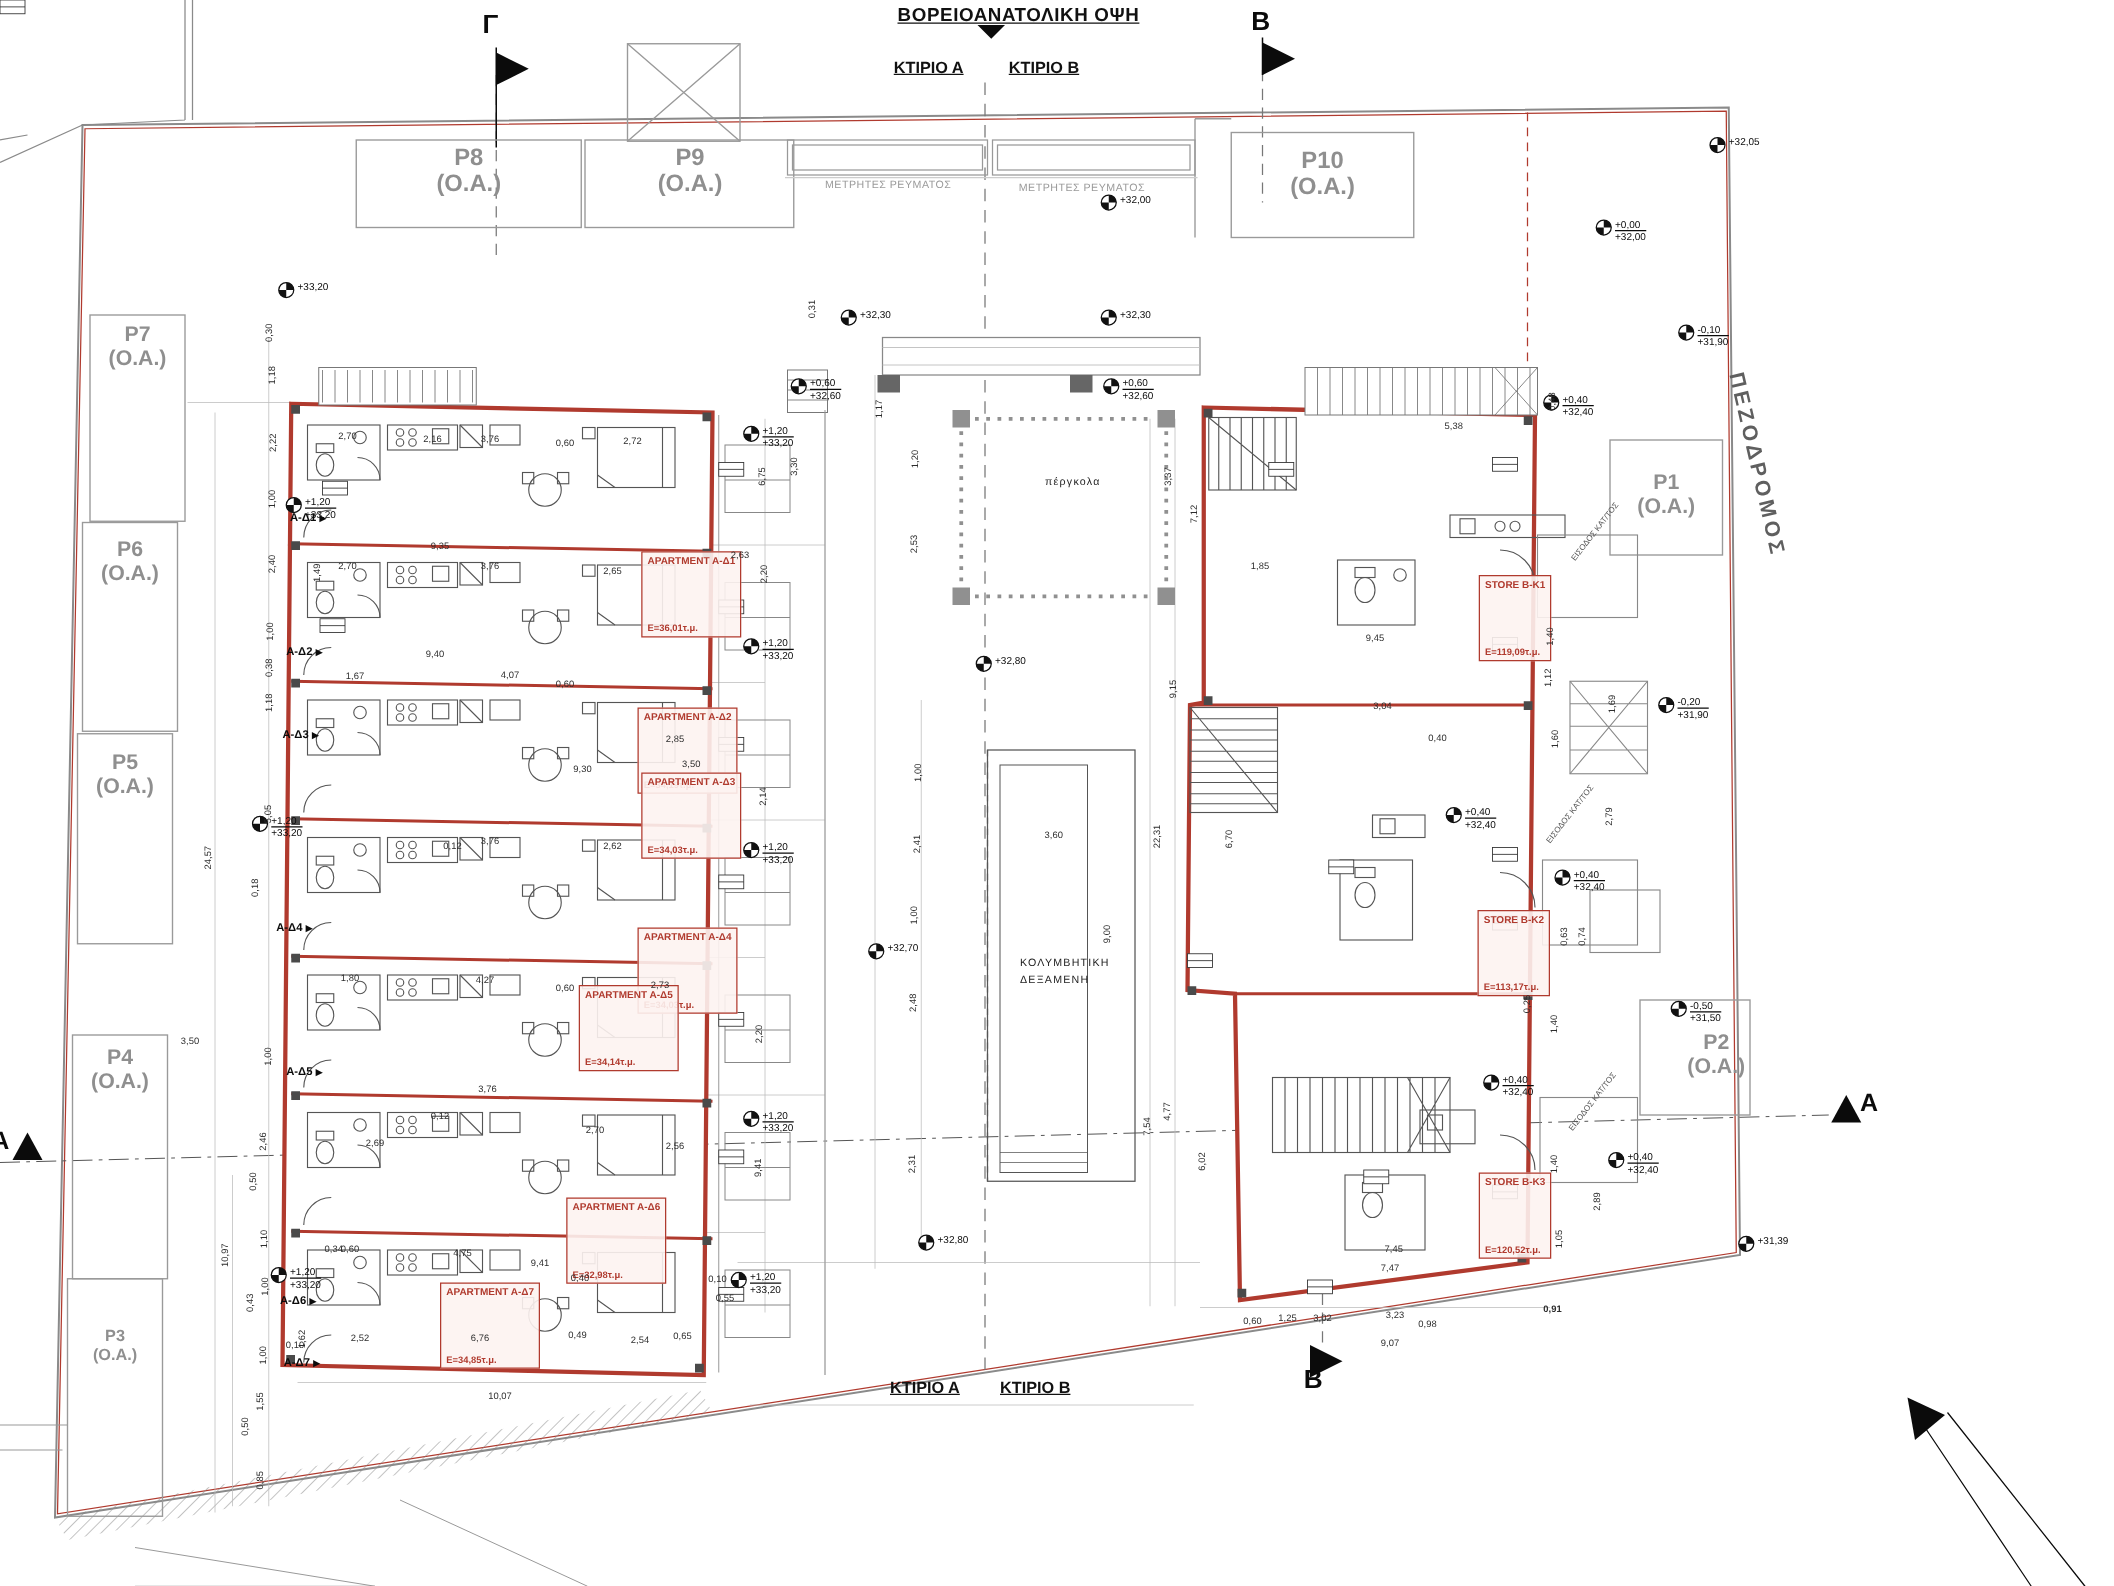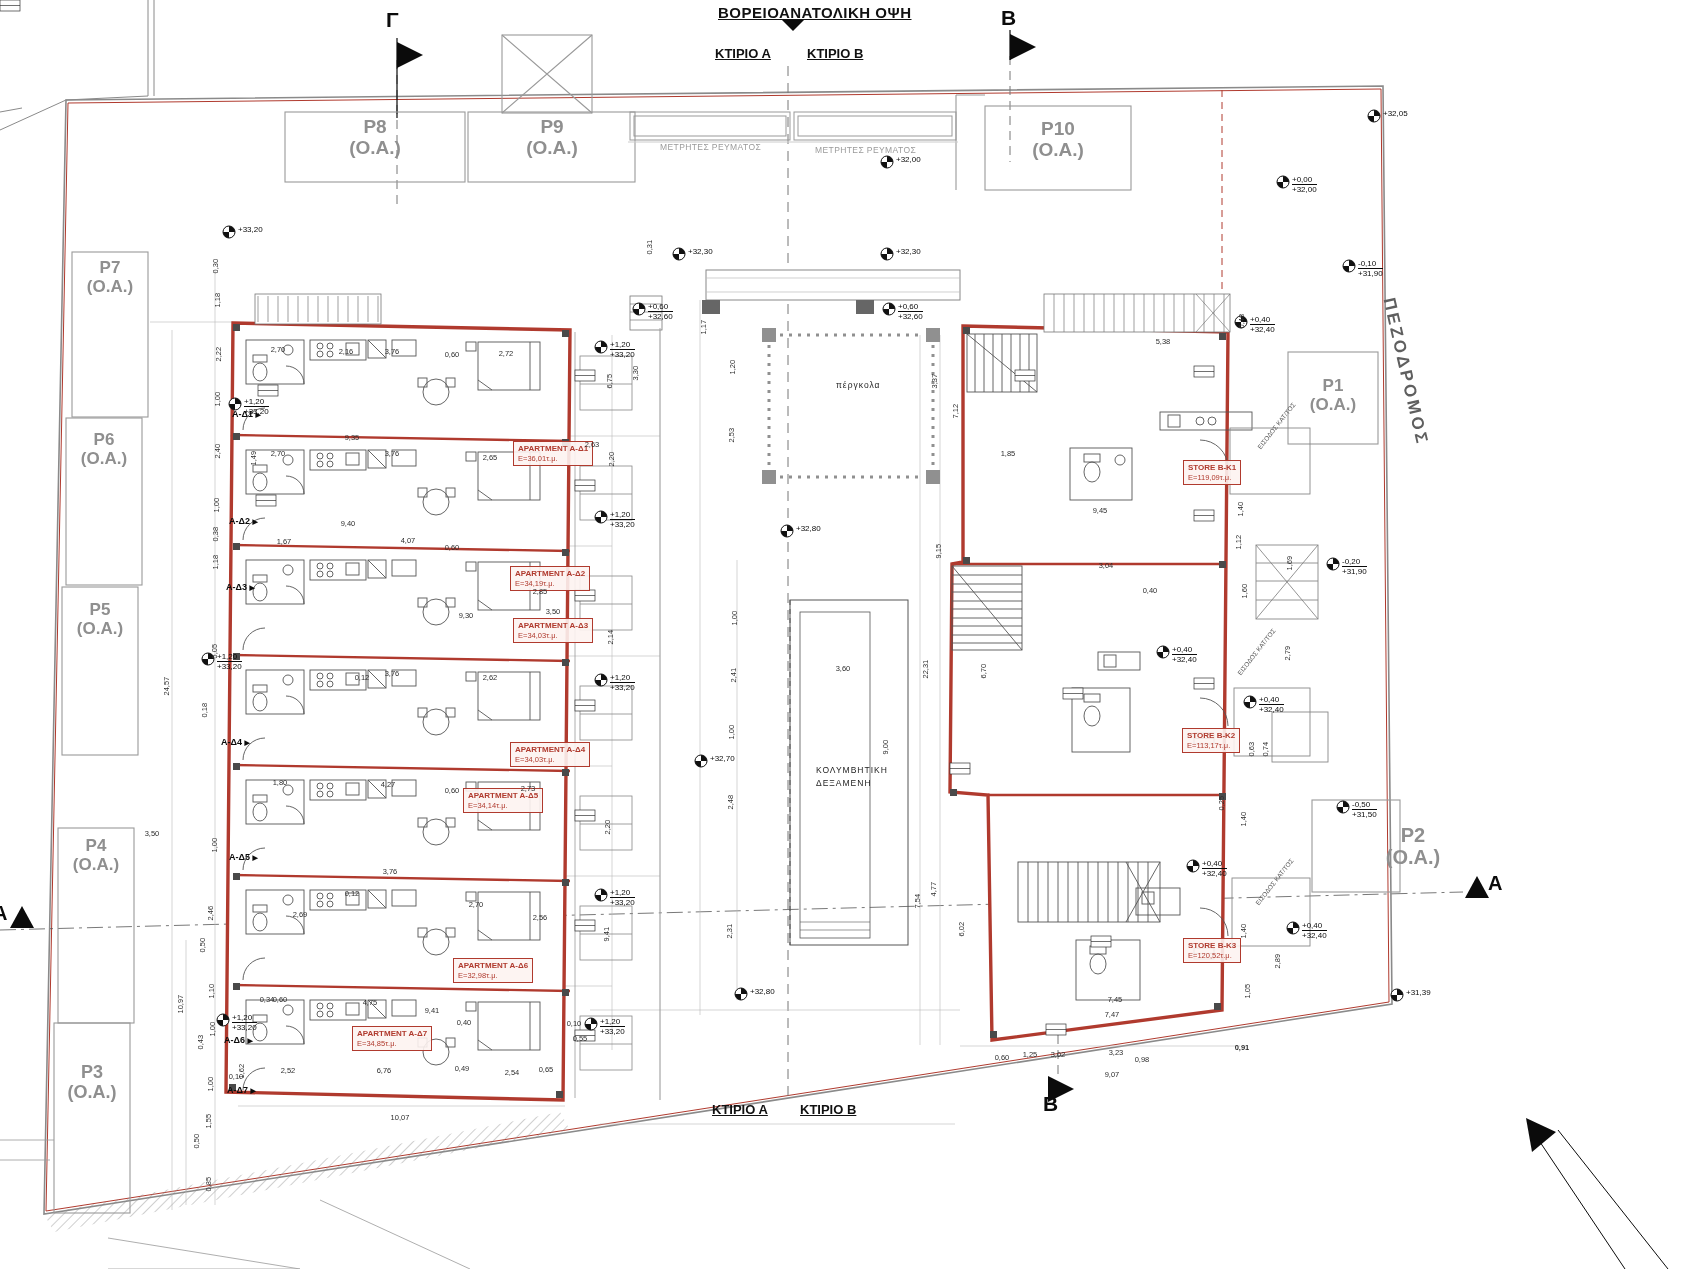--- a/index.html
+++ b/index.html
@@ -4,21 +4,21 @@
 <style>
   html,body{margin:0;padding:0;background:#fff;}
   body{font-family:"Liberation Sans",sans-serif;}
   .stage{position:relative;width:1691px;height:1269px;background:#fff;overflow:hidden;}
   .abs{position:absolute;}
   svg.plan{position:absolute;left:0;top:0;}
   .title{font-size:15px;font-weight:bold;text-decoration:underline;letter-spacing:.5px;color:#111;white-space:nowrap;}
   .bldg{font-size:13px;font-weight:bold;text-decoration:underline;color:#111;white-space:nowrap;}
   .pk{color:#8f8f8f;font-weight:bold;text-align:center;line-height:1.12;white-space:nowrap;}
   .redlab{border:1.3px solid #b03a2e;color:#b03a2e;background:rgba(253,243,241,.9);font-size:8px;font-weight:bold;padding:2px 4px 1px 4px;line-height:1.3;white-space:nowrap;}
-  .redlab .l2{font-weight:normal;font-size:7.5px;}
+  .redlab .l2{font-weight:bold;font-size:7.5px;margin-top:44px;}
   .dim{font-size:7.5px;color:#2d2d2d;white-space:nowrap;transform-origin:0 0;}
   .utag{font-size:9px;font-weight:bold;color:#0b0b0b;white-space:nowrap;}
   .utag .tri{font-size:7px;}
   .elev{display:flex;align-items:flex-start;gap:2px;}
   .elev .tx{font-size:8px;color:#0b0b0b;line-height:1.15;white-space:nowrap;}
   .elev .tx .u{border-bottom:.9px solid #0b0b0b;}
   .sec{font-size:21px;font-weight:bold;color:#0b0b0b;white-space:nowrap;}
   .street{font-size:17px;font-weight:bold;color:#5f5f5f;letter-spacing:3px;white-space:nowrap;transform-origin:0 0;}
   .perg,.poollab{font-size:8.5px;color:#1c1c1c;letter-spacing:1px;line-height:1.55;white-space:nowrap;}
   .meter{font-size:8.5px;color:#9a9a9a;letter-spacing:.4px;white-space:nowrap;}
@@ -312,29 +312,29 @@
         <div>(Ο.Α.)</div>
       </div>
       <div class="abs pk" style="left: 100px; top: 600px; transform: translateX(-50%); font-size: 17px;">
         <div>P5</div>
         <div>(Ο.Α.)</div>
       </div>
       <div class="abs pk" style="left: 96px; top: 836px; transform: translateX(-50%); font-size: 17px;">
         <div>P4</div>
         <div>(Ο.Α.)</div>
       </div>
-      <div class="abs pk" style="left: 92px; top: 1062px; transform: translateX(-50%); font-size: 18px; text-align: center;">
+      <div class="abs pk" style="left: 92px; top: 1062px; transform: translateX(-50%); font-size: 13px; text-align: center;">
         <div>P3</div>
         <div>(Ο.Α.)</div>
       </div>
       <div class="abs pk" style="left: 1333px; top: 376px; transform: translateX(-50%); font-size: 17px;">
         <div>P1</div>
         <div>(Ο.Α.)</div>
       </div>
-      <div class="abs pk" style="left: 1413px; top: 824px; transform: translateX(-50%); font-size: 20px;">
+      <div class="abs pk" style="left: 1373px; top: 824px; transform: translateX(-50%); font-size: 17px;">
         <div>P2</div>
         <div>(Ο.Α.)</div>
       </div>
       <div class="abs redlab" style="left: 513px; top: 441px;">
         <div>APARTMENT A-Δ1</div>
         <div class="l2">E=36,01τ.μ.</div>
       </div>
       <div class="abs redlab" style="left: 510px; top: 566px;">
         <div>APARTMENT A-Δ2</div>
         <div class="l2">E=34,19τ.μ.</div>

